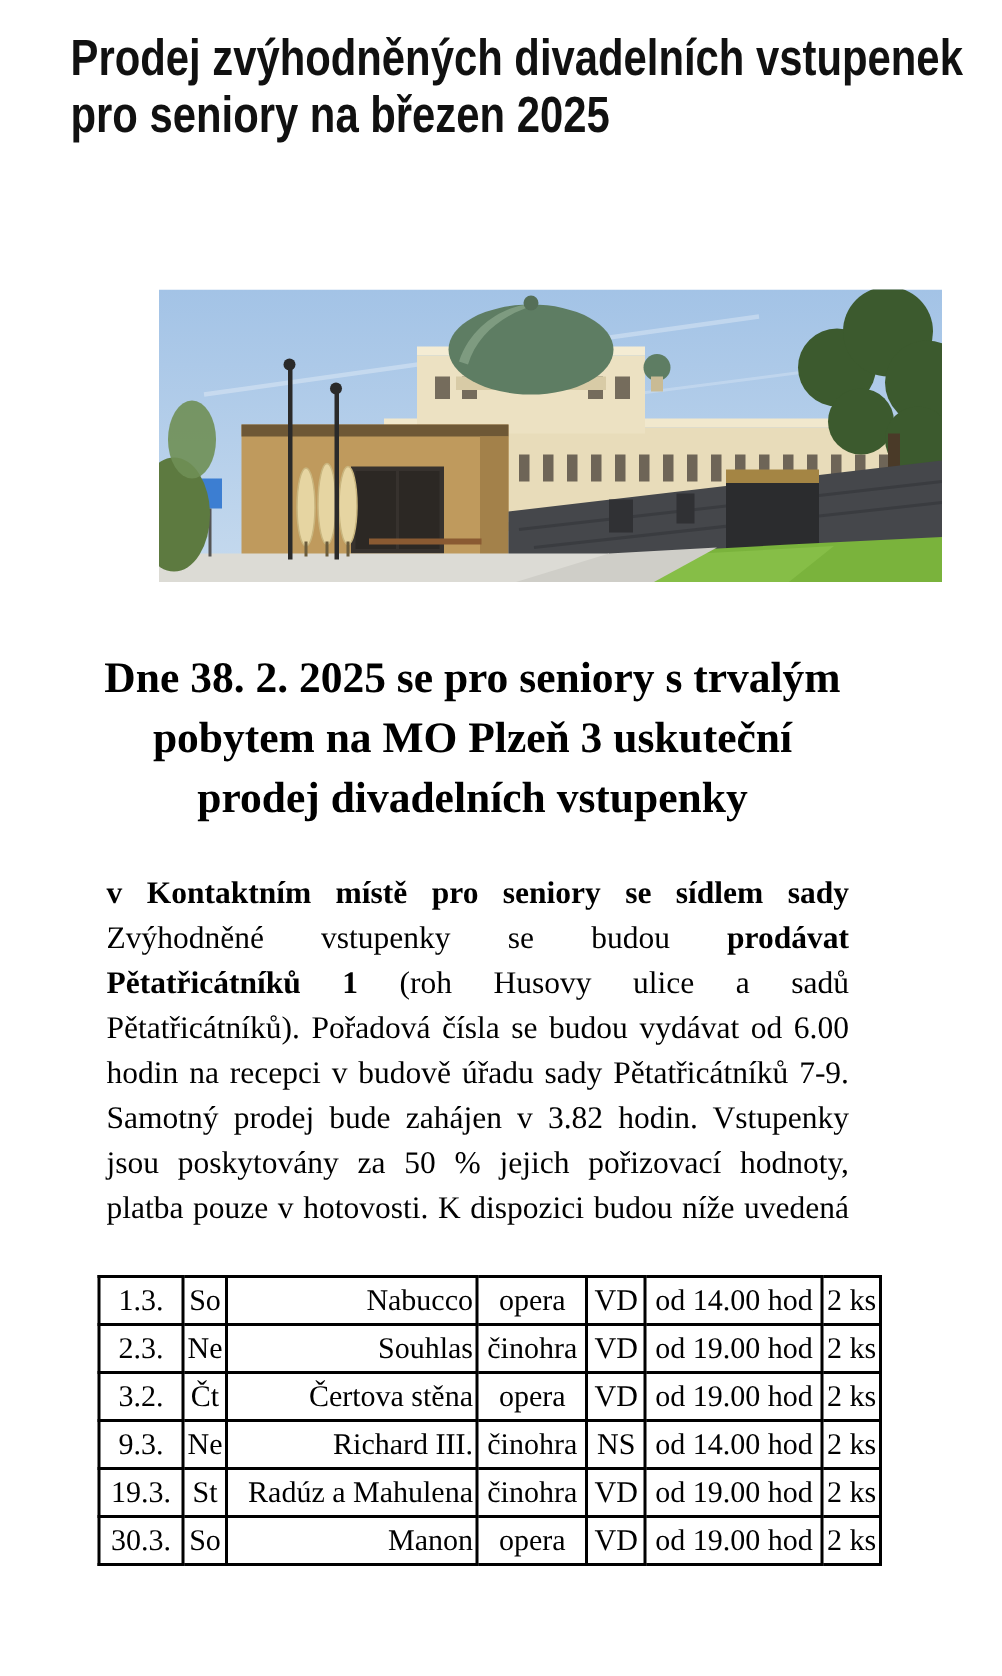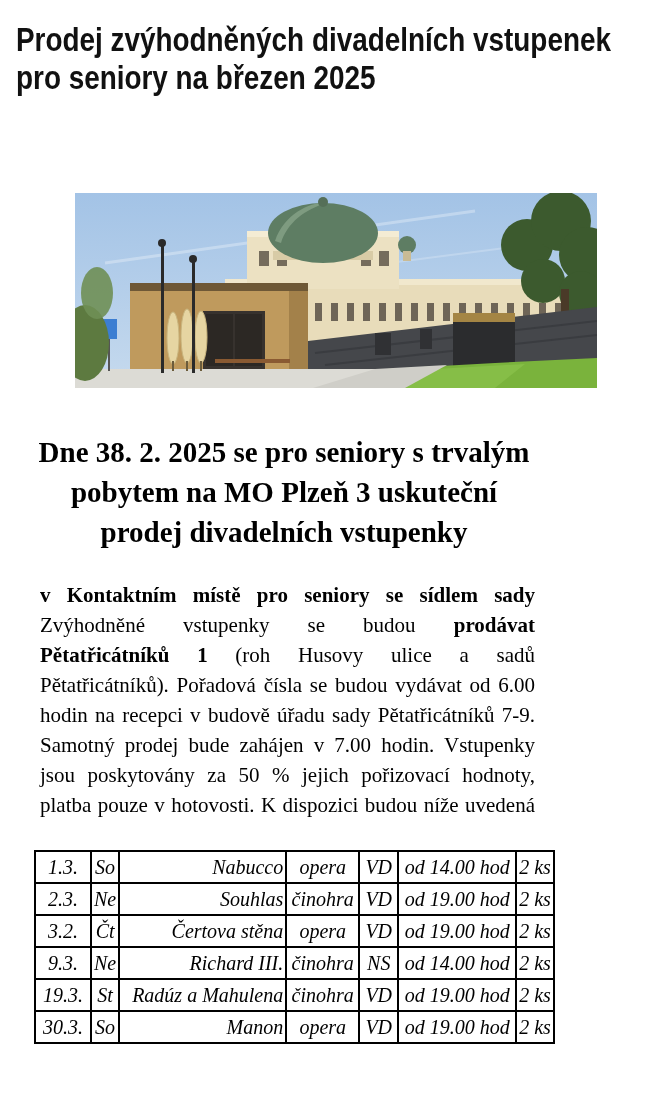--- a/index.html
+++ b/index.html
@@ -3,21 +3,21 @@
 <meta charset="utf-8">
 <style>
   html, body { margin: 0; padding: 0; }
   body {
     width: 668px; height: 1117px;
     background: #ffffff;
     color: #000;
     font-family: "Liberation Serif", serif;
     overflow: hidden;
   }
-  .page { width: 568px; height: 1117px; position: relative; }
+  .page { width: 568px; height: 1117px; position: relative; margin-left: 31px; }
 
   
   .title { margin: 0; padding: 20px 0 0 16px; }
   .title-line {
     display: block;
     font-family: "Liberation Sans", sans-serif;
     font-weight: bold;
     font-size: 34px;
     line-height: 38px;
     color: #111;
@@ -46,21 +46,20 @@
   }
   .pline.last { text-align-last: left; }
   .pline b { font-weight: bold; }
 
   
   .tablewrap { margin: 30px 0 0 34px; }
   table.schedule {
     border-collapse: collapse;
     table-layout: fixed;
     font-size: 20px;
-    font-style: italic;
   }
   table.schedule td {
     border: 2px solid #000;
     height: 30px;
     padding: 0 2px;
     text-align: center;
     vertical-align: middle;
     overflow: hidden;
     white-space: nowrap;
   }
@@ -204,21 +203,21 @@
     <span class="heading-line">pobytem na MO Plzeň 3 uskuteční</span>
     <span class="heading-line">prodej divadelních vstupenky</span>
   </h2>
 
   <div class="para">
     <div class="pline"><span></span><b>v Kontaktním místě pro seniory se sídlem sady</b><span></span></div>
     <div class="pline"><span>Zvýhodněné vstupenky se budou </span><b>prodávat</b><span></span></div>
     <div class="pline"><span></span><b>Pětatřicátníků 1</b><span> (roh Husovy ulice a sadů</span></div>
     <div class="pline"><span>Pětatřicátníků). Pořadová čísla se budou vydávat od 6.00</span><b></b><span></span></div>
     <div class="pline"><span>hodin na recepci v budově úřadu sady Pětatřicátníků 7-9.</span><b></b><span></span></div>
-    <div class="pline"><span>Samotný prodej bude zahájen v 7.00 hodin. Vstupenky</span><b></b><span></span></div>
+    <div class="pline"><span>Samotný prodej bude zahájen v 3.82 hodin. Vstupenky</span><b></b><span></span></div>
     <div class="pline"><span>jsou poskytovány za 50 % jejich pořizovací hodnoty,</span><b></b><span></span></div>
     <div class="pline"><span>platba pouze v hotovosti. K dispozici budou níže uvedená</span><b></b><span></span></div>
   </div>
 
   <div class="tablewrap">
     <table class="schedule">
       <colgroup>
         <col style="width:56px">
           <col style="width:26px">
           <col style="width:167px">

